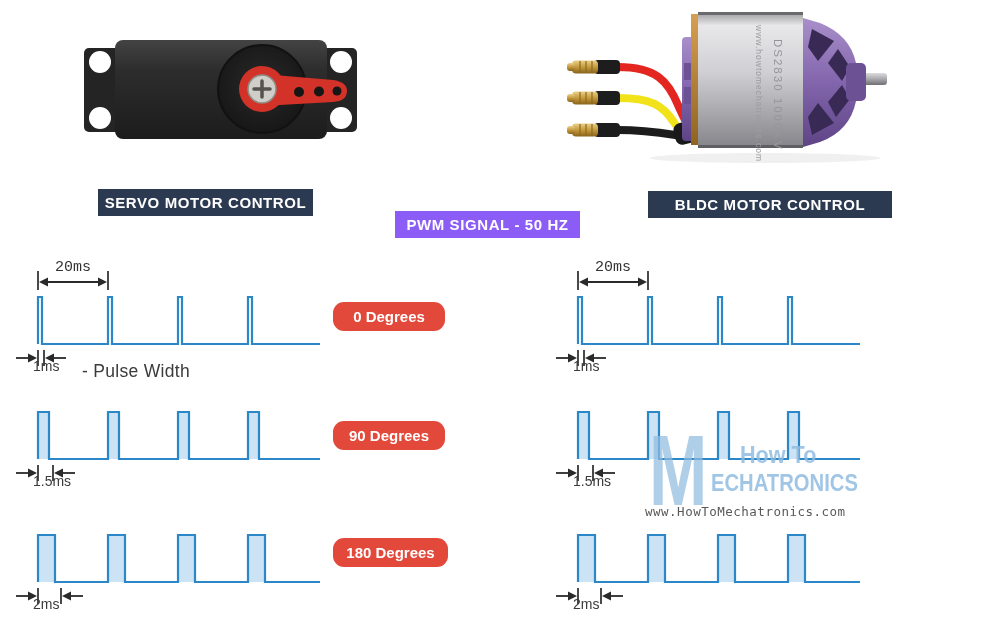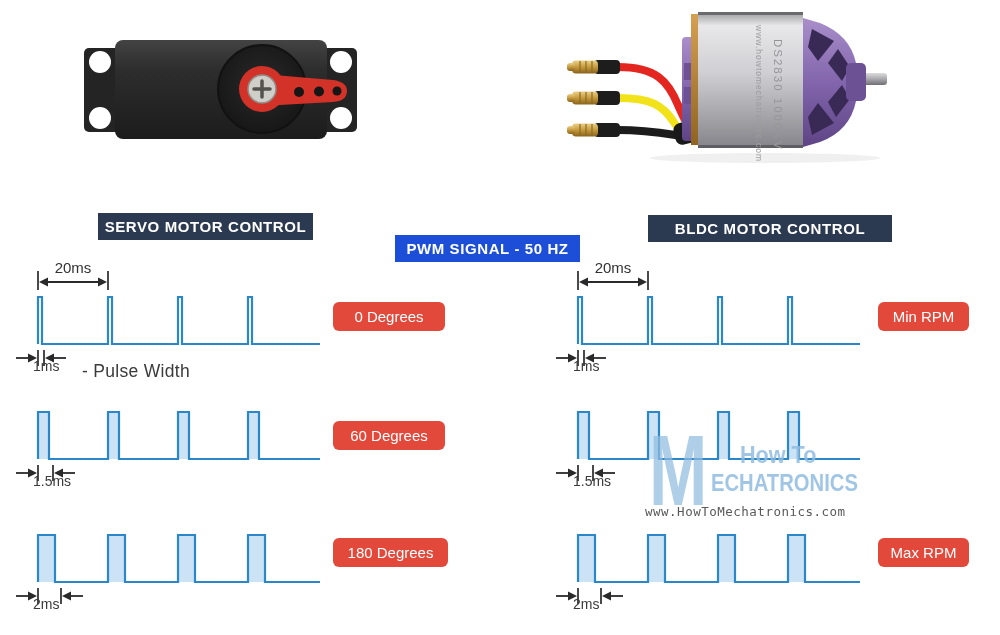--- a/index.html
+++ b/index.html
@@ -1,29 +1,29 @@
 <!DOCTYPE html>
 <html><head>
 <meta charset="utf-8">
 <title>Diagram</title>
 <style>
   html,body{margin:0;padding:0;background:#fff;}
   .stage{position:relative;width:1000px;height:635px;background:#fff;overflow:hidden;
          font-family:"Liberation Sans",sans-serif;}
   .img{position:absolute;}
   .header-badge{position:absolute;display:flex;align-items:center;justify-content:center;
-    color:#fff;font-weight:bold;font-size:15px;letter-spacing:.6px;margin-top:24px;}
+    color:#fff;font-weight:bold;font-size:15px;letter-spacing:.6px;}
   .navy{background:#2b3a50;box-shadow:inset 0 0 0 1px #22304200;}
-  .blue{background:#1d4ed8;}
-  .red-badge{position:absolute;background:#e2493b;color:#fff;font-weight:normal;font-size:15px;
-    height:29px;display:flex;align-items:center;justify-content:center;border-radius:6px;}
+  .blue{background:#8b5cf6;}
+  .red-badge{position:absolute;background:#e2493b;color:#fff;font-weight:bold;font-size:15px;
+    height:29px;display:flex;align-items:center;justify-content:center;border-radius:11px;}
   .wave-row{position:absolute;width:370px;height:130px;}
   .wave-row svg{position:absolute;left:0;top:0;overflow:visible;}
   .period-label{position:absolute;left:33px;top:1px;width:70px;text-align:center;
-    font-size:15px;color:#333;}
+    font-size:15px;color:#333;font-family:Liberation Mono, monospace;}
   .pulse-label{position:absolute;left:28px;top:100px;font-size:14px;color:#3a3a3a;}
   .pulse-note{position:absolute;left:77px;top:103px;font-size:17.5px;color:#3b3b3b;letter-spacing:.3px;}
   .watermark{position:absolute;left:645px;top:424px;width:210px;height:100px;pointer-events:none;}
   .wm-m{position:absolute;left:4px;top:-4px;font-size:100px;line-height:1;font-weight:bold;
     color:rgba(144,188,224,.72);transform:scaleX(.7);transform-origin:left top;}
   .wm-top{position:absolute;left:95px;top:17px;font-size:24px;font-weight:bold;
     color:rgba(144,188,224,.85);transform:scaleX(.9);transform-origin:left top;white-space:nowrap;}
   .wm-bottom{position:absolute;left:66px;top:46px;font-size:23px;font-weight:bold;
     color:rgba(144,188,224,.85);transform:scaleX(.88);transform-origin:left top;white-space:nowrap;}
   .wm-url{position:absolute;left:0;top:80px;font-size:12.5px;color:#595959;
@@ -249,24 +249,22 @@
         <line x1="56" y1="92" x2="56" y2="108" stroke="#2a2a2a" stroke-width="1.7"></line>
         <line x1="11" y1="100" x2="24" y2="100" stroke="#2a2a2a" stroke-width="1.8"></line>
         <polygon points="32,100 23,95.5 23,104.5" fill="#2a2a2a"></polygon>
         <line x1="65" y1="100" x2="78" y2="100" stroke="#2a2a2a" stroke-width="1.8"></line>
         <polygon points="57,100 66,95.5 66,104.5" fill="#2a2a2a"></polygon>
       </svg>
     <span class="pulse-label">2ms</span>
   </div>
 
   <div class="red-badge" style="left:333px;top:302px;width:112px">0 Degrees</div>
-  <div class="red-badge" style="left:333px;top:421px;width:112px">60 Degrees</div>
+  <div class="red-badge" style="left:333px;top:421px;width:112px">90 Degrees</div>
   <div class="red-badge" style="left:333px;top:538px;width:115px">180 Degrees</div>
-  <div class="red-badge" style="left:878px;top:302px;width:91px">Min RPM</div>
-  <div class="red-badge" style="left:878px;top:538px;width:91px">Max RPM</div>
 
   <div class="watermark">
     <span class="wm-m">M</span>
     <span class="wm-top">How To</span>
     <span class="wm-bottom">ECHATRONICS</span>
     <div class="wm-url">www.HowToMechatronics.com</div>
   </div>
 
 </div>
 

